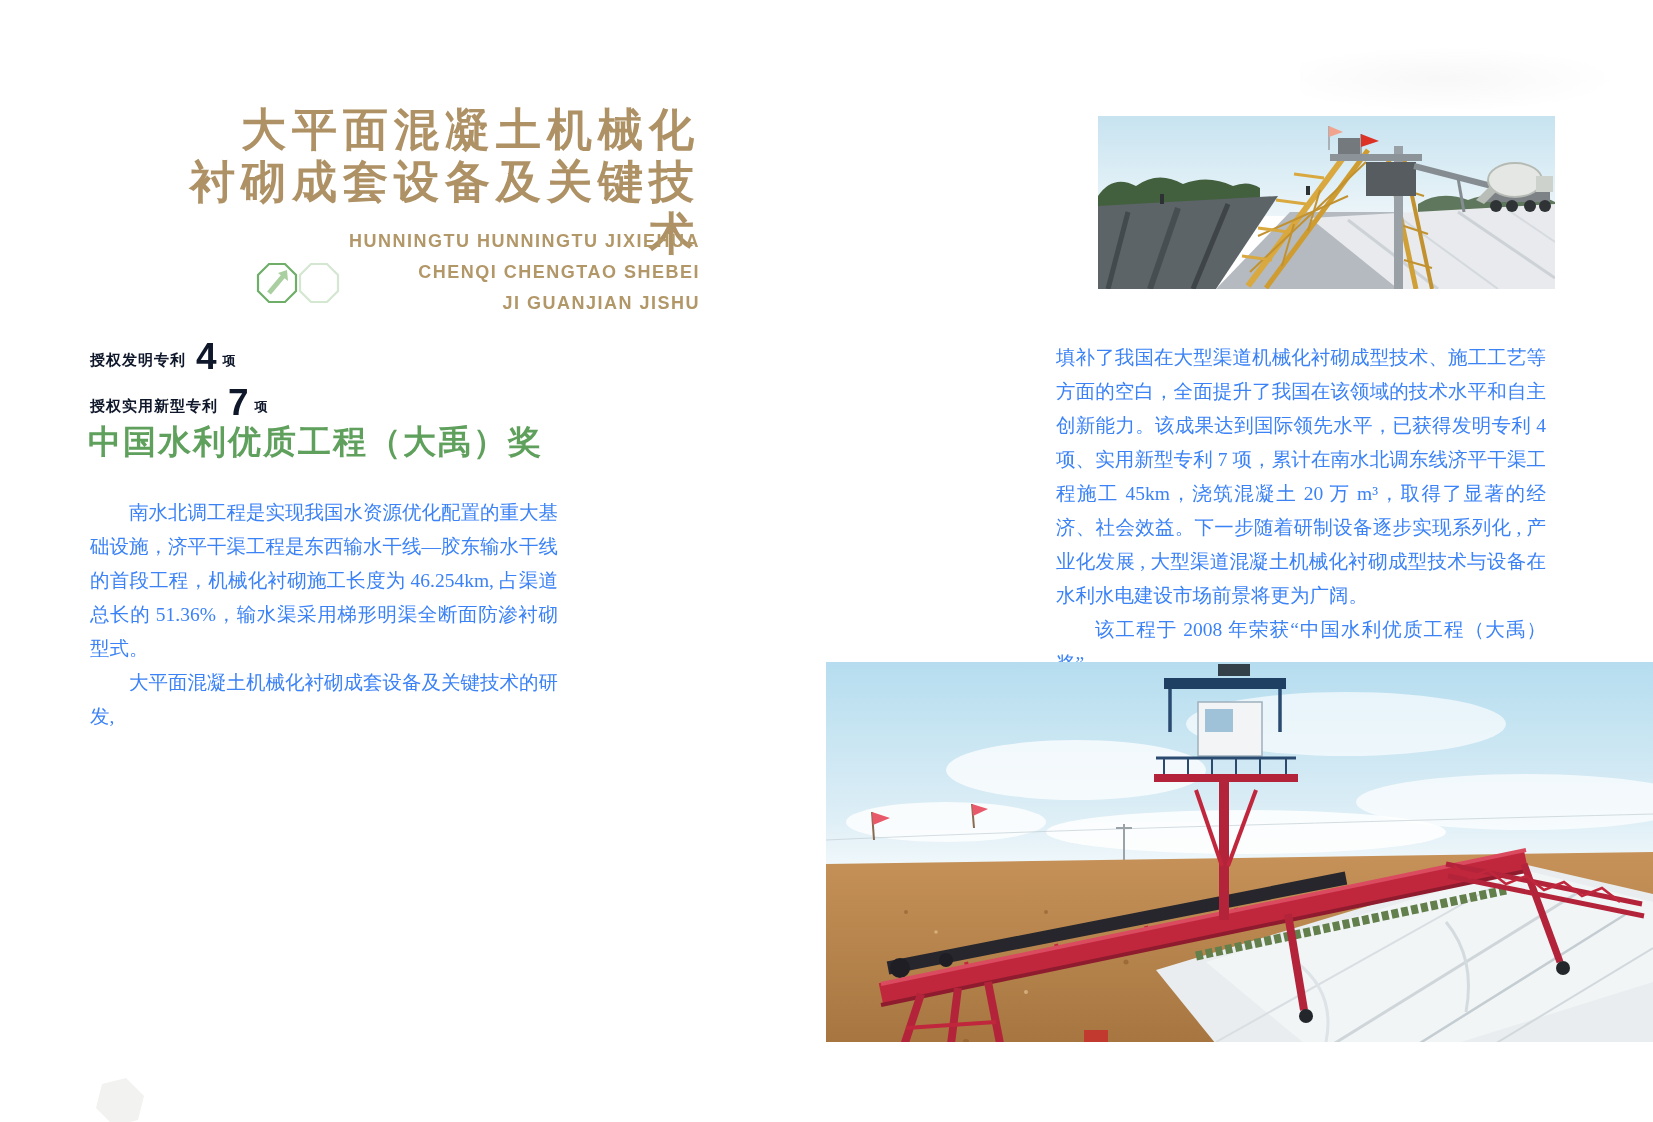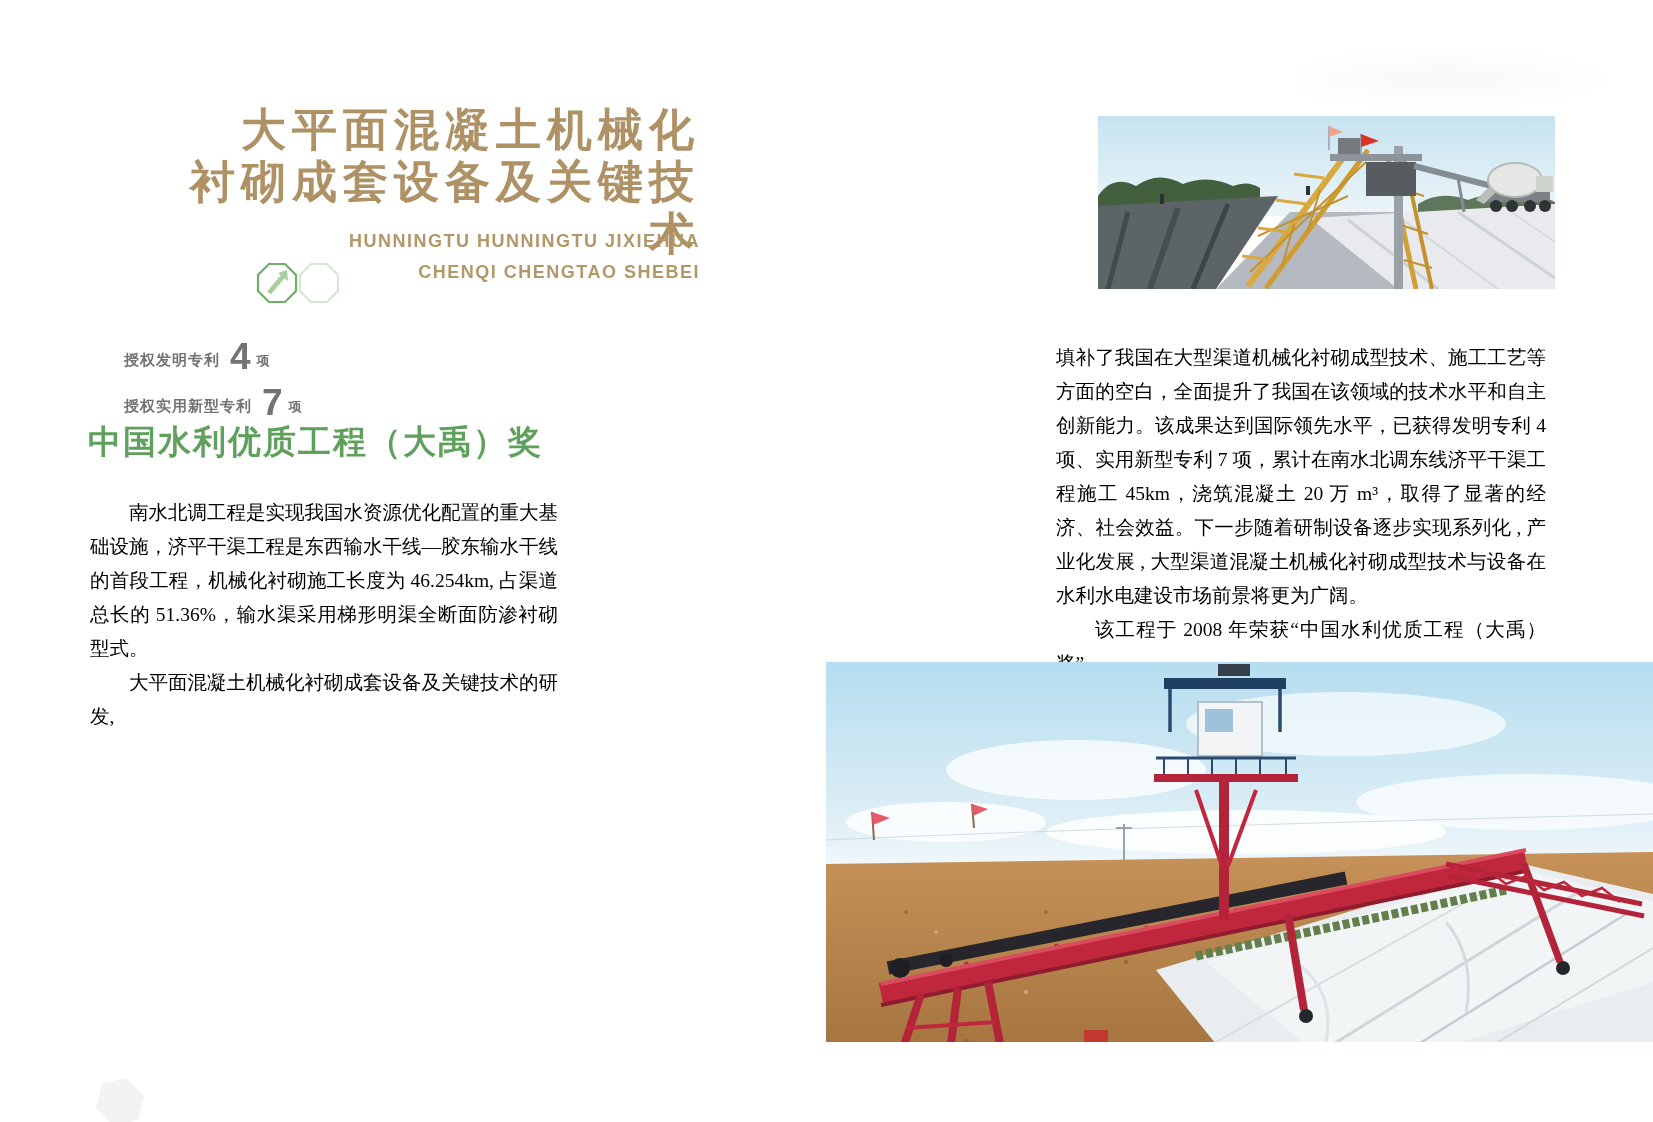--- a/index.html
+++ b/index.html
@@ -13,34 +13,34 @@
     color:#ae9164;font-weight:bold;font-size:45px;line-height:52px;
     letter-spacing:6px;font-family:"Liberation Sans",sans-serif;
   }
   .pinyin-block{
     position:absolute;left:150px;top:226px;width:550px;text-align:right;
     color:#b29768;font-weight:bold;font-size:18px;line-height:31px;
     letter-spacing:1.5px;
   }
   .octagon-icons{position:absolute;left:256px;top:260px;}
   
-  .patent-row{position:absolute;left:90px;display:flex;align-items:flex-end;color:#737373;margin-left:34px;}
+  .patent-row{position:absolute;left:90px;display:flex;align-items:flex-end;color:#0f172a;}
   .patent-row .lbl{font-size:15px;font-weight:bold;letter-spacing:1px;padding-bottom:4px;}
   .patent-row .num{font-size:37px;font-weight:bold;line-height:34px;margin:0 6px 0 10px;}
   .patent-row .unit{font-size:13px;font-weight:bold;padding-bottom:4px;}
   .patent-1{top:340px;}
   .patent-2{top:386px;}
   .award-heading{
     position:absolute;left:88px;top:420px;width:560px;
     color:#5fa05c;font-weight:bold;font-size:33px;letter-spacing:2px;
   }
   
   .bodycol{
     font-family:"Liberation Serif","DejaVu Serif",serif;
-    color:#000000;font-size:19.5px;line-height:34px;text-align:justify;
+    color:#3b82f6;font-size:19.5px;line-height:34px;text-align:justify;
   }
   .bodycol p{margin:0;}
   .bodycol p.indent{text-indent:2em;}
   .left-col{position:absolute;left:90px;top:496px;width:468px;}
   .right-col{position:absolute;left:1056px;top:341px;width:490px;}
   
   .photo{position:absolute;overflow:hidden;}
   .photo-top{left:1098px;top:116px;width:457px;height:173px;}
   .photo-bottom{left:826px;top:662px;width:827px;height:380px;}
   .photo svg{display:block;}
@@ -57,20 +57,21 @@
 <div class="page">
 
   <div class="title-block">
     <div>大平面混凝土机械化</div>
     <div>衬砌成套设备及关键技术</div>
   </div>
 
   <div class="pinyin-block">
     <div>HUNNINGTU HUNNINGTU JIXIEHUA</div>
     <div>CHENQI CHENGTAO SHEBEI</div>
+    <div>JI GUANJIAN JISHU</div>
   </div>
 
   <div class="octagon-icons">
     <svg width="84" height="46" viewBox="0 0 84 46">
       <polygon points="13,4 29,4 40,15 40,31 29,42 13,42 2,31 2,15" fill="none" stroke="#6fae69" stroke-width="2.2"></polygon>
       <line x1="13" y1="33" x2="29" y2="14" stroke="#a9cfa0" stroke-width="5"></line>
       <polygon points="31,10 32,21 22,13" fill="#a9cfa0"></polygon>
       <polygon points="55,4 71,4 82,15 82,31 71,42 55,42 44,31 44,15" fill="none" stroke="#d4e7d1" stroke-width="2.2"></polygon>
     </svg>
   </div>

